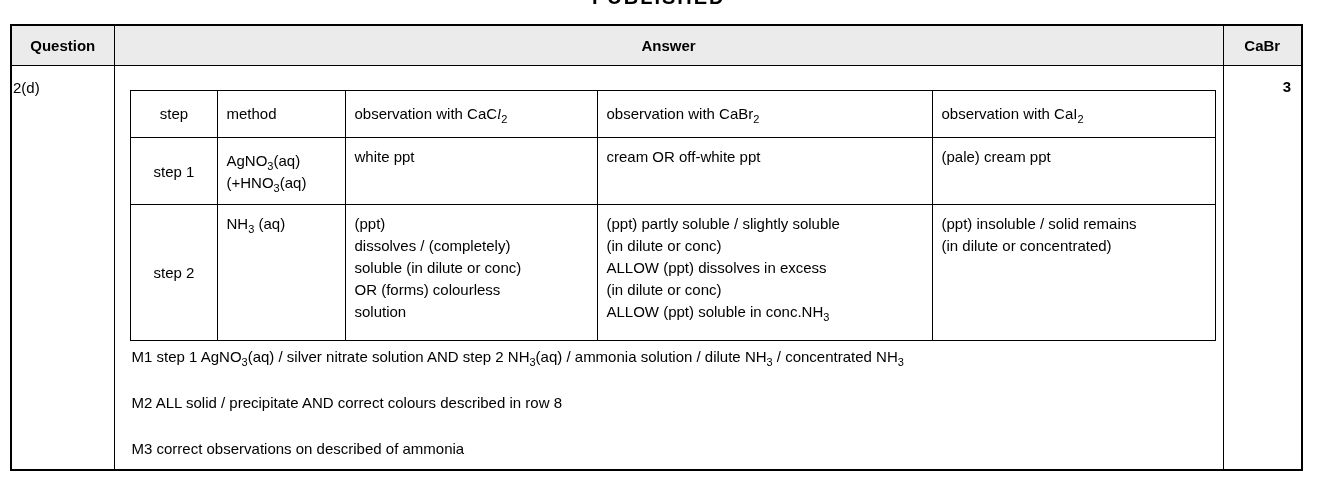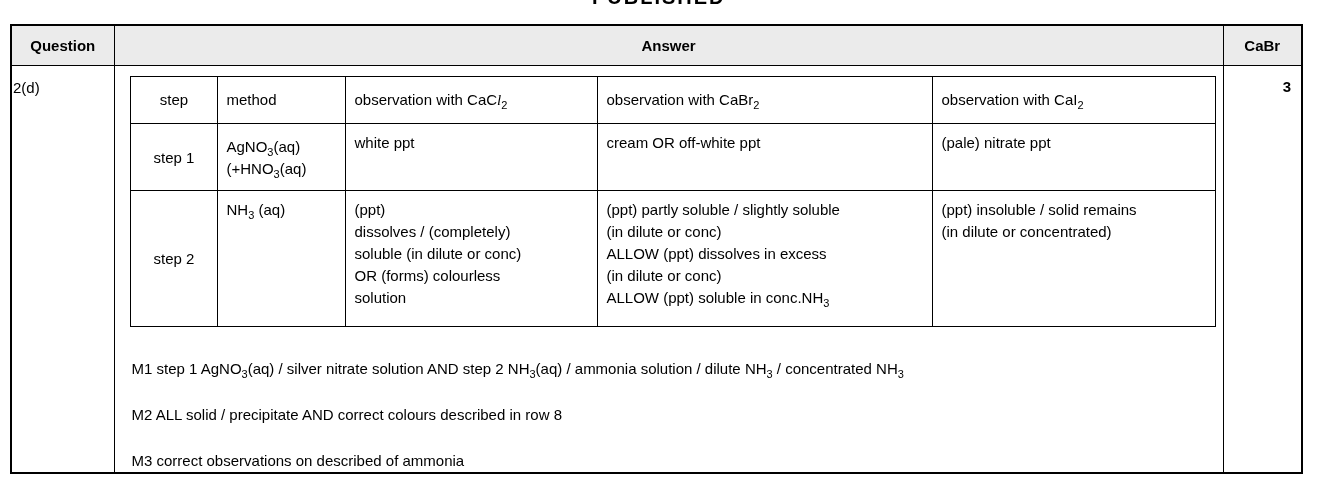--- a/index.html
+++ b/index.html
@@ -19,35 +19,35 @@
   }
   .outer th,.outer td{border:1px solid #000;}
   .outer tr.hdr{height:40px;}
   .outer th{
     background:#ebebeb;font-weight:bold;font-size:15px;
     text-align:center;vertical-align:middle;
   }
   .col-q{width:103px;}
   .col-m{width:79px;}
   .qcell{vertical-align:top;padding-top:13px;}
-  .acell{vertical-align:top;padding:10px 0 0 15px;}
+  .acell{vertical-align:top;padding:24px 0 0 15px;}
   .mcell{vertical-align:top;text-align:right;padding:12px 10px 0 0;font-weight:bold;}
   .inner{width:1085px;table-layout:fixed;}
   .inner td{
     border:1px solid #000;vertical-align:top;
     padding:8px 8px 6px 9px;line-height:22px;
   }
   .inner tr.ihdr{height:47px;}
   .inner tr.ir1{height:67px;}
   .inner tr.ir2{height:136px;}
   .inner tr.ihdr td{vertical-align:middle;padding-top:2px;padding-bottom:2px;}
   .stepcell{text-align:center;vertical-align:middle !important;}
   .midv{vertical-align:middle !important;margin-top:46px;}
   .note{margin:24px 0 0 2px;line-height:22px;}
-  .note.first{margin-top:31px;}
+  .note.first{margin-top:5px;}
   .b{font-weight:normal;}
   .i{font-style:italic;font-family:"Liberation Serif", serif;}
   sub{font-size:11px;line-height:0;}
 </style>
 </head>
 <body>
 
 <div class="page">
 
   <div class="published">PUBLISHED</div>
@@ -82,21 +82,21 @@
             <td><span>method</span></td>
             <td><span>observation with CaC</span><span class="i">l</span><sub>2</sub></td>
             <td><span>observation with CaBr</span><sub>2</sub></td>
             <td><span>observation with CaI</span><sub>2</sub></td>
           </tr>
           <tr class="ir1">
             <td class="stepcell"><span>step </span><span class="b">1</span></td>
             <td class="midv"><span>AgNO</span><sub>3</sub><span>(aq)</span><br><span>(+HNO</span><sub>3</sub><span>(aq)</span></td>
             <td><span>white ppt</span></td>
             <td><span>cream </span><span class="b">OR</span><span> off-white ppt</span></td>
-            <td><span>(pale) nitrate ppt</span></td>
+            <td><span>(pale) cream ppt</span></td>
           </tr>
           <tr class="ir2">
             <td class="stepcell"><span>step </span><span class="b">2</span></td>
             <td><span>NH</span><sub>3</sub><span> (aq)</span></td>
             <td><span>(ppt)</span><br><span>dissolves / (completely)</span><br><span>soluble (in dilute or conc)</span><br><span>OR (forms) colourless</span><br><span>solution</span></td>
             <td><span>(ppt) partly soluble / slightly soluble</span><br><span>(in dilute or conc)</span><br><span class="b">ALLOW</span><span> (ppt) dissolves in excess</span><br><span>(in dilute or conc)</span><br><span class="b">ALLOW</span><span> (ppt) soluble in </span><span class="b">conc.</span><span>NH</span><sub>3</sub></td>
             <td><span>(ppt) insoluble / solid remains</span><br><span>(in dilute or concentrated)</span></td>
           </tr>
         </tbody>
             </table>

